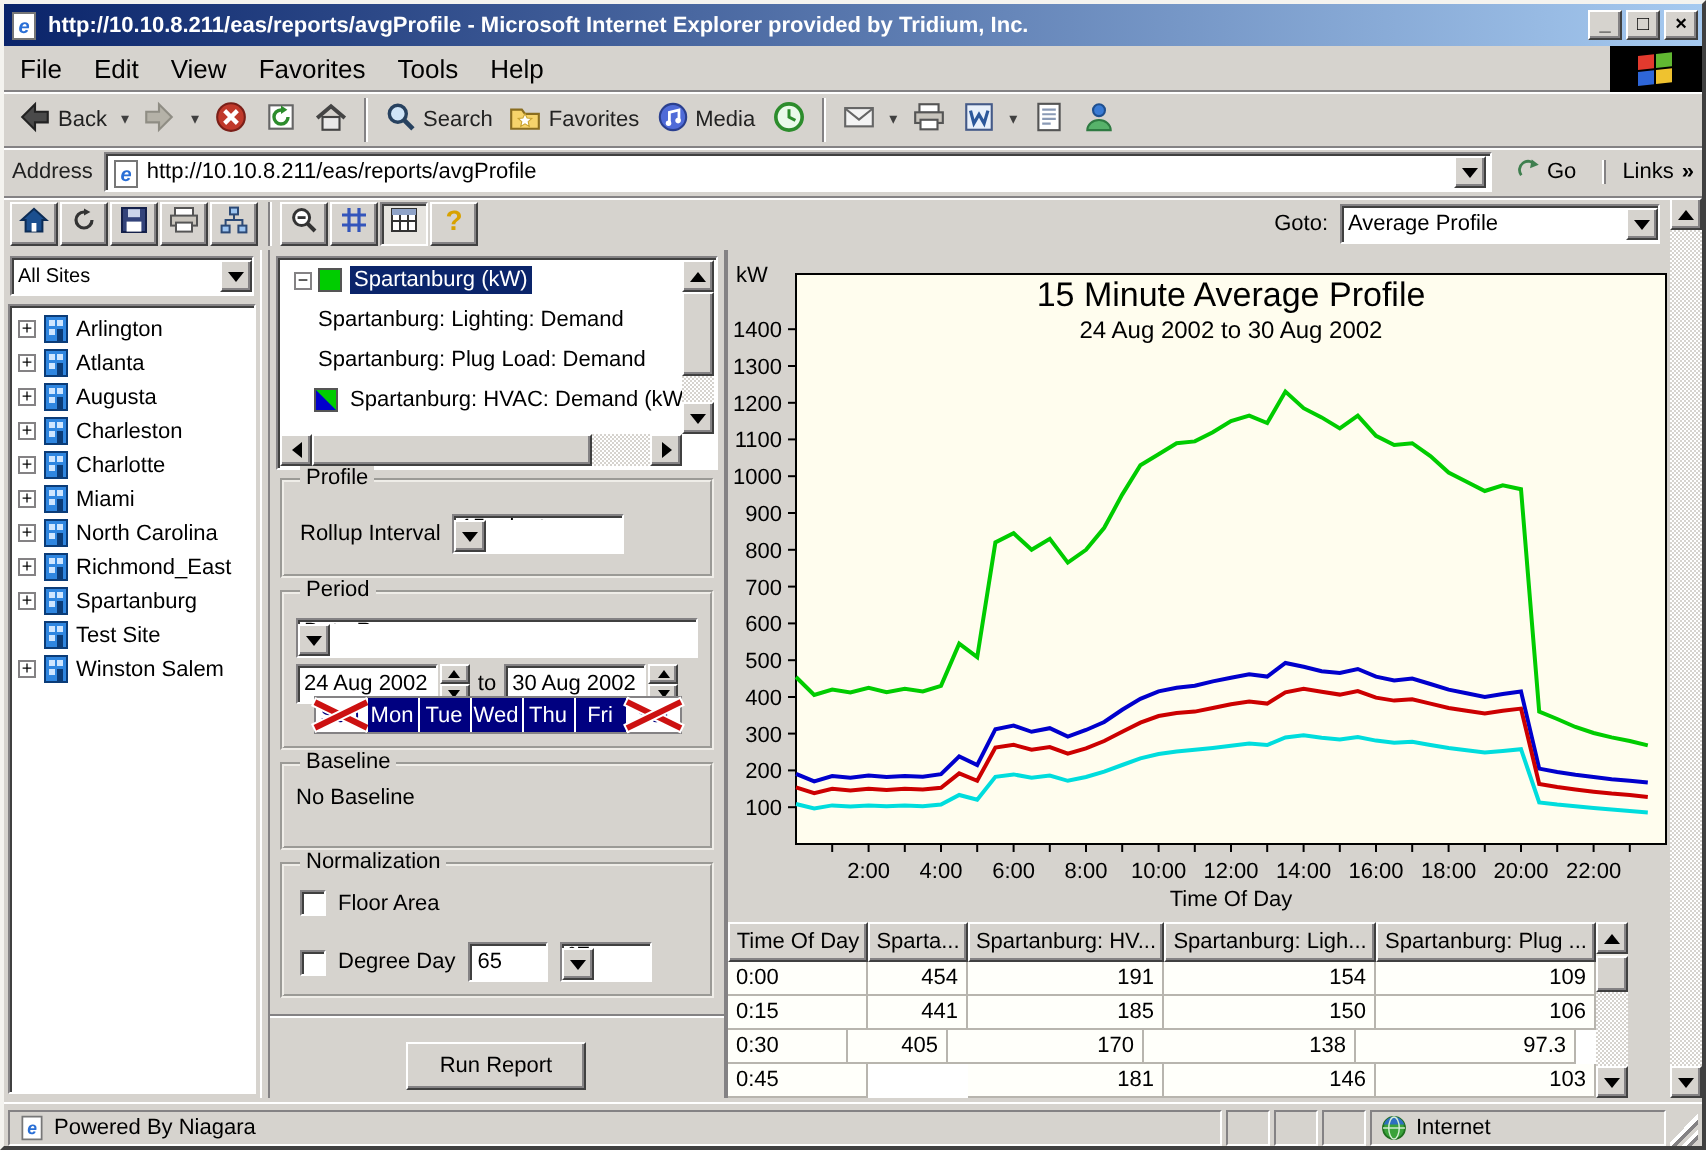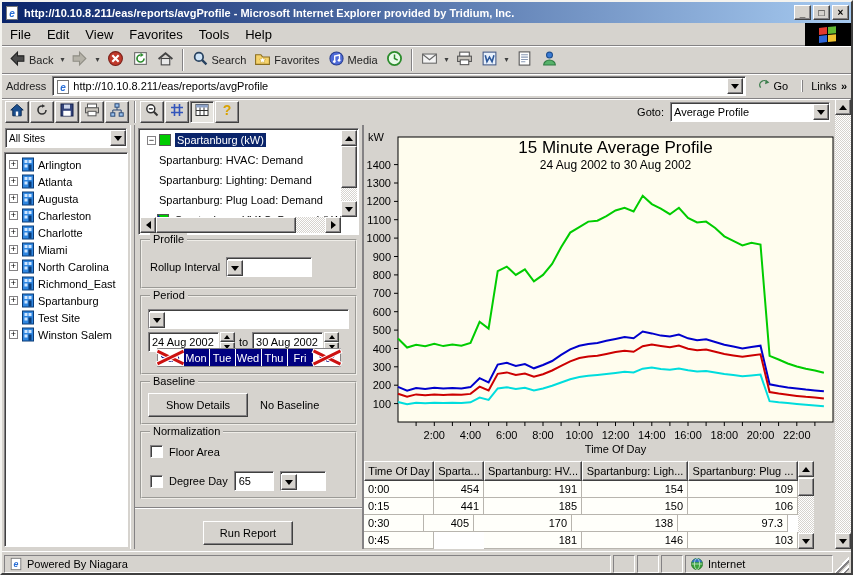--- a/index.html
+++ b/index.html
@@ -528,24 +528,20 @@
 
       <div id="serieslist" class="in">
         <div id="series-items">
             <div class="srow sel">
               <span class="plus">−</span>
               <span class="sw" style="background: rgb(0, 204, 0);"></span>
               <span class="lab">Spartanburg (kW)</span>
             </div>
             <div class="srow">
               <span class="ind"></span>
-              <span class="lab">Spartanburg: HVAC: Demand</span>
-            </div>
-            <div class="srow">
-              <span class="ind"></span>
               <span class="lab">Spartanburg: Lighting: Demand</span>
             </div>
             <div class="srow">
               <span class="ind"></span>
               <span class="lab">Spartanburg: Plug Load: Demand</span>
             </div>
             <div class="srow">
               <span class="ind"></span>
               <span class="sw" style="background: linear-gradient(to right top, rgb(0, 0, 204) 49%, rgb(0, 204, 0) 51%);"></span>
               <span class="lab">Spartanburg: HVAC: Demand (kW)</span>
@@ -640,23 +636,20 @@
             </span>
             <span class="day x">
               <span class="dlabel">Sat</span>
             </span>
           </div>
       </div>
 
       <div class="grp" style="left:5px;top:256px;width:217px;height:44px;">
         <span class="leg">Baseline</span>
         <div style="position:absolute;left:6px;top:10px;display:flex;align-items:center;gap:12px;">
-          <div class="pushbtn out" style="width:100px;height:24px;">
-            <span>Show Details</span>
-          </div>
           <span class="ctl-label">No Baseline</span>
         </div>
       </div>
 
       <div class="grp" style="left:5px;top:306px;width:217px;height:68px;">
         <span class="leg">Normalization</span>
         <div style="position:absolute;left:8px;top:12px;display:flex;align-items:center;gap:6px;">
           <span class="chk in"></span>
           <span class="ctl-label">Floor Area</span>
         </div>

